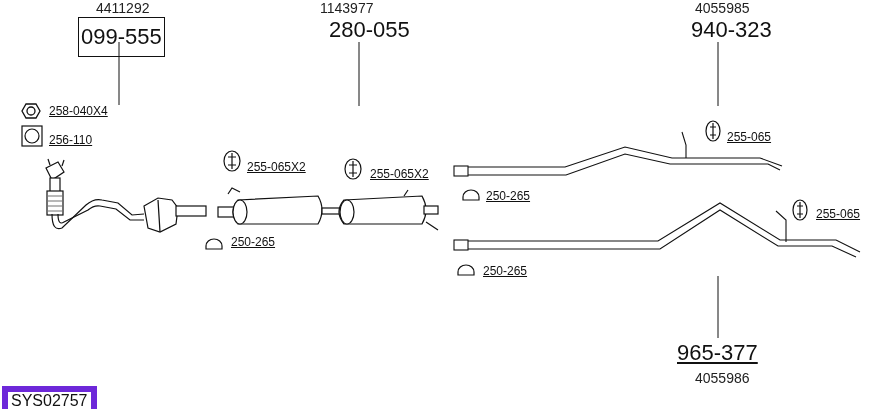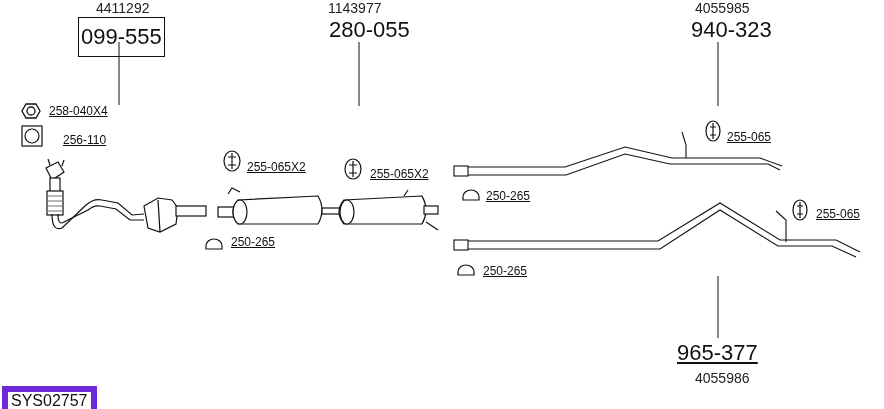--- a/index.html
+++ b/index.html
@@ -96,31 +96,31 @@
       <path d="M797 206 L803 206 M797 214 L803 214 M800 202 L800 218"></path>
   </g>
   <g stroke="#111" fill="#fff" stroke-width="1.2">
     <path d="M458 272 A8 7 0 1 1 474 272 L474 275 L458 275 Z"></path>
   </g>
 </svg>
 
 <div class="abs oe" style="left:96px;top:0px;">4411292</div>
 <div class="abs main-pn boxed" style="left:78px;top:17px;">099-555</div>
 
-<div class="abs oe" style="left:328px;top:0px;text-align:right;">1143977</div>
+<div class="abs oe" style="left:320px;top:0px;text-align:right;">1143977</div>
 <div class="abs main-pn" style="left:317px;top:18px;margin-left:12px;">280-055</div>
 
 <div class="abs oe" style="left:695px;top:0px;text-align:center;">4055985</div>
 <div class="abs main-pn" style="left:691px;top:18px;">940-323</div>
 
 <div class="abs main-pn" style="left:677px;top:341px;text-decoration:underline;">965-377</div>
 <div class="abs oe" style="left:695px;top:370px;">4055986</div>
 
 <div class="abs part-label" style="left:49px;top:104px;">258-040X4</div>
-<div class="abs part-label" style="left:63px;top:133px;">256-110</div>
+<div class="abs part-label" style="left:49px;top:133px;">256-110</div>
 <div class="abs part-label" style="left:247px;top:160px;">255-065X2</div>
 <div class="abs part-label" style="left:370px;top:167px;">255-065X2</div>
 <div class="abs part-label" style="left:231px;top:235px;">250-265</div>
 <div class="abs part-label" style="left:727px;top:130px;">255-065</div>
 <div class="abs part-label" style="left:486px;top:189px;">250-265</div>
 <div class="abs part-label" style="left:816px;top:207px;">255-065</div>
 <div class="abs part-label" style="left:483px;top:264px;">250-265</div>
 
 <div class="abs sys" style="left:2px;top:386px;">SYS02757</div>
 

